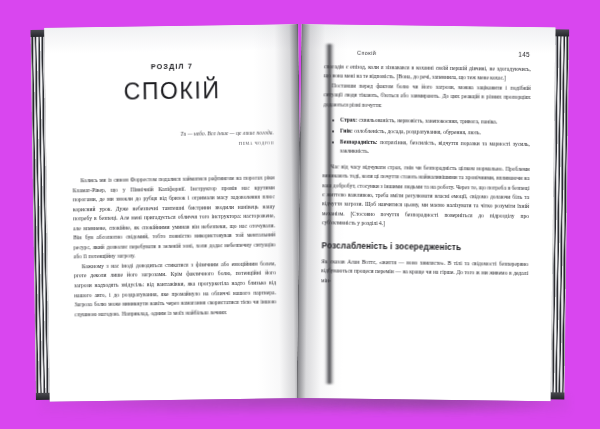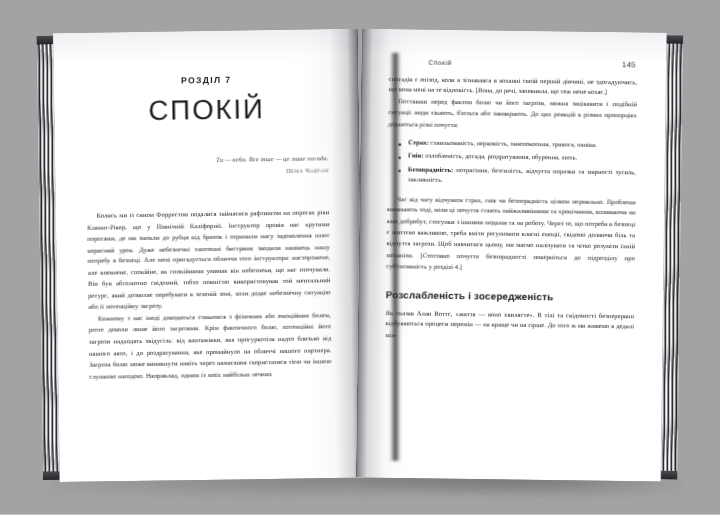--- a/index.html
+++ b/index.html
@@ -12,21 +12,21 @@
     height: 429px;
     overflow: hidden;
     font-family: "Liberation Serif", serif;
     position: relative;
   }
 
   
   #scene {
     position: absolute;
     inset: 0;
-    background: #a3a3a3;
+    background: #d946ef;
   }
 
   
   .ground-shadow {
     position: absolute;
     left: 40px;
     top: 388px;
     width: 500px;
     height: 26px;
     background: radial-gradient(ellipse at 50% 40%,

